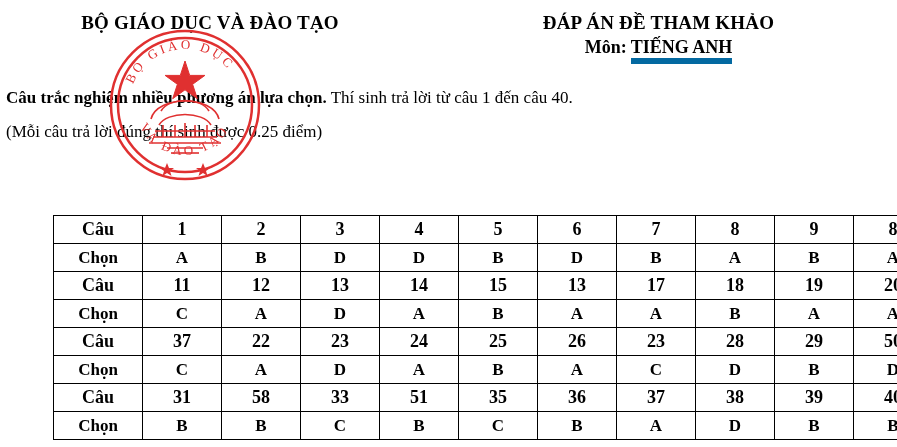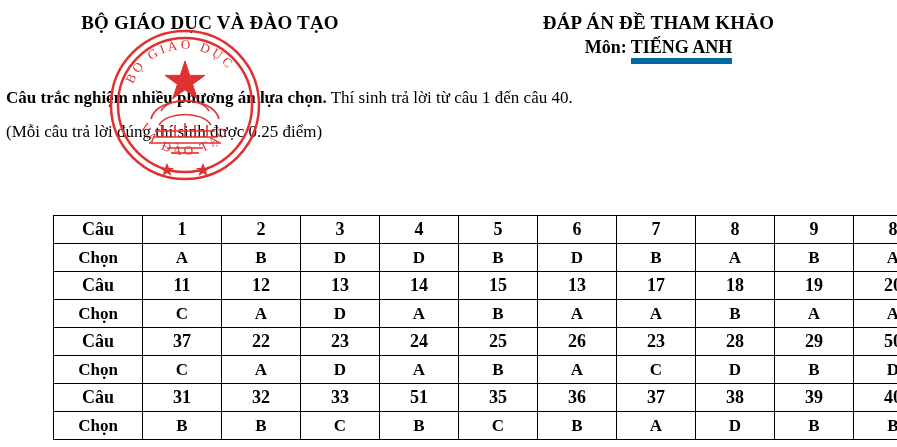--- a/index.html
+++ b/index.html
@@ -258,21 +258,21 @@
           <td>A</td>
           <td>C</td>
           <td>D</td>
           <td>B</td>
           <td>D</td>
         </tr>
 
         <tr class="qrow">
           <td class="label">Câu</td>
           <td>31</td>
-          <td>32</td>
+          <td>58</td>
           <td>33</td>
           <td>51</td>
           <td>35</td>
           <td>36</td>
           <td>37</td>
           <td>38</td>
           <td>39</td>
           <td>40</td>
         </tr>
         <tr class="arow">

